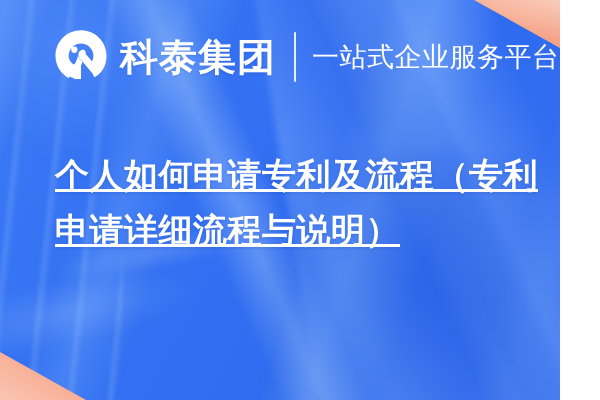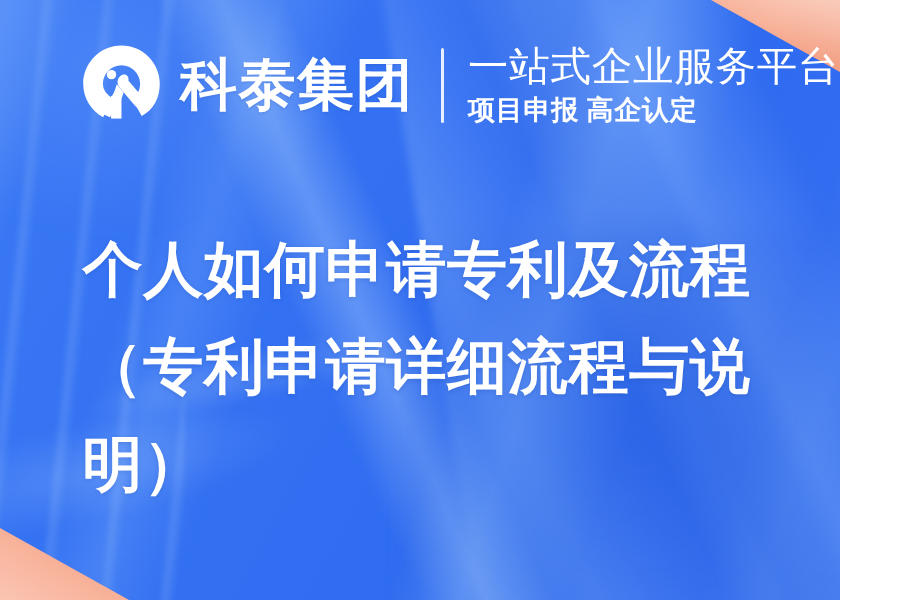--- a/index.html
+++ b/index.html
@@ -230,25 +230,26 @@
     font-family: "Liberation Serif", "DejaVu Serif", serif;
   }
 
   
   .headline {
     position: absolute;
     left: 55px;
     top: 148px;
     width: 500px;
     color: #ffffff;
-    font-size: 40px;
+    font-size: 34px;
     font-weight: 700;
     line-height: 1.62;
     letter-spacing: 0.5px;
     text-shadow: 0 1px 3px rgba(20,60,150,0.20);
+    text-decoration: underline;
   }
 </style>
 </head>
 <body>
 
 <div id="banner">
 
   <div class="bg-base"></div>
   <div class="silk silk-a"></div>
   <div class="silk silk-b"></div>
@@ -274,20 +275,19 @@
       <circle fill="#ffffff" cx="38.5" cy="37.5" r="5.4"></circle>
       <path fill="#ffffff" d="M38 62h12v26H38z"></path>
     </svg>
 
     <div class="brand-name">科泰集团</div>
 
     <div class="divider"></div>
 
     <div class="taglines">
       <div class="tagline-main">一站式企业服务平台</div>
-      <div class="tagline-sub">项目申报 高企认定</div>
     </div>
 
   </div>
 
   <div class="headline">个人如何申请专利及流程（专利申请详细流程与说明）</div>
 
 </div>
 
 </body></html>

